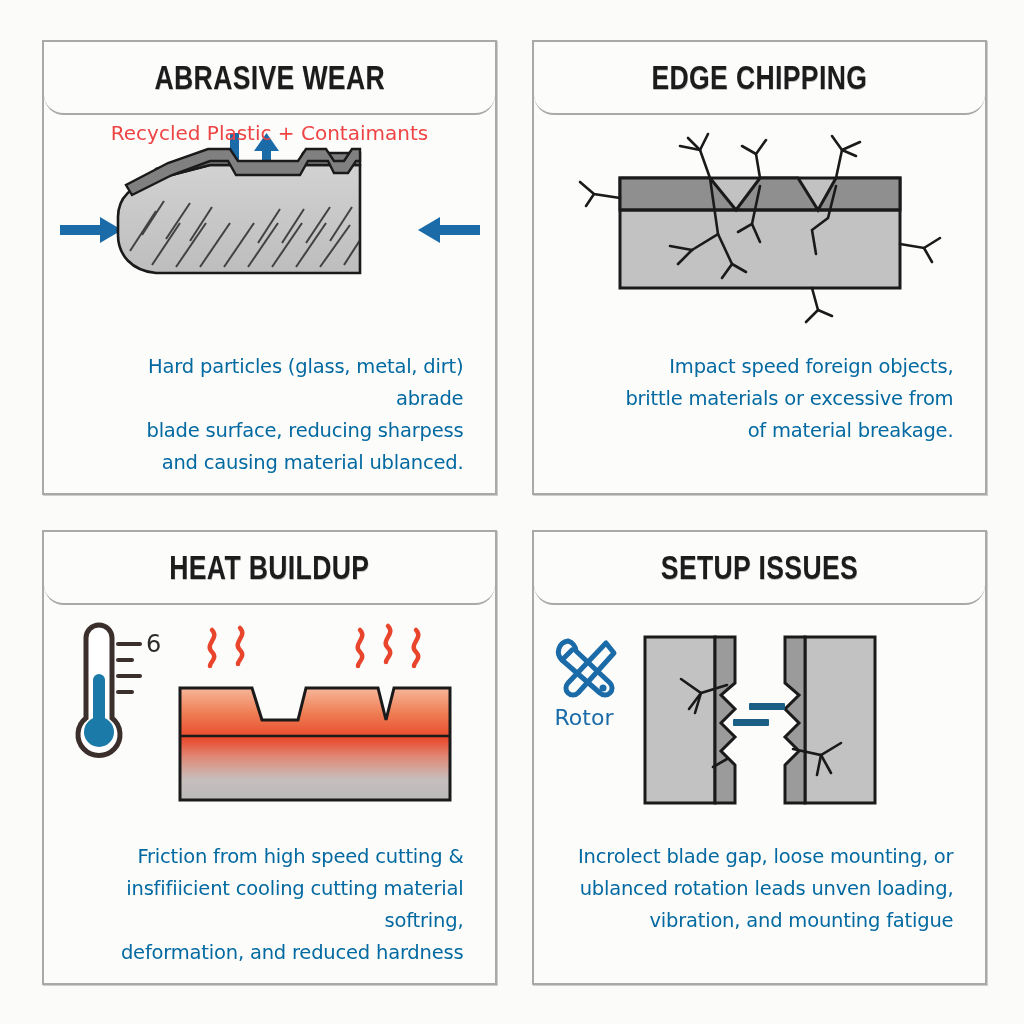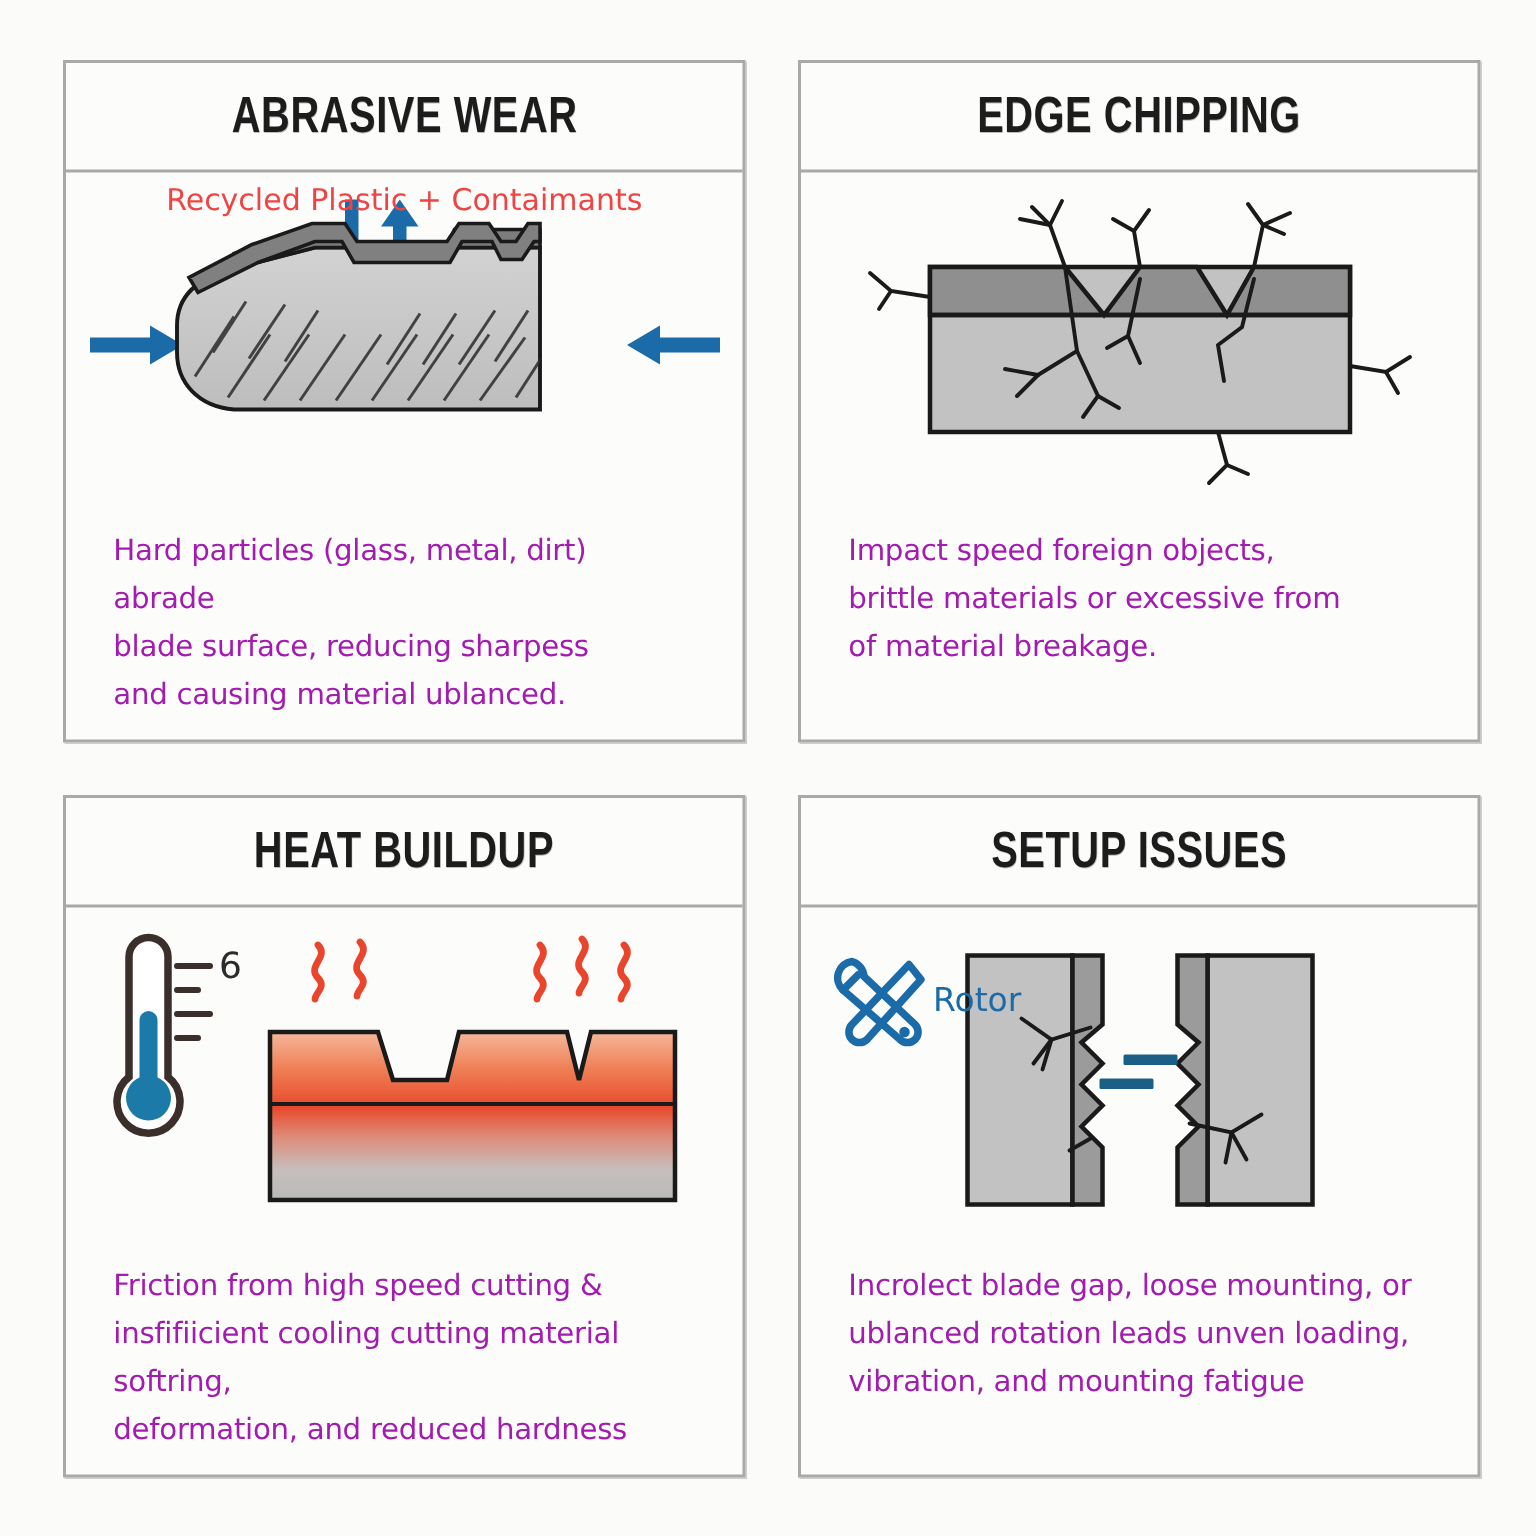--- a/index.html
+++ b/index.html
@@ -39,20 +39,21 @@
     box-shadow: 1px 1px 0 rgba(120,120,120,0.35);
   }
 
   .panel-title-bar {
     height: 71px;
     border-bottom: 2px solid #a9a9a9;
     display: flex;
     align-items: center;
     justify-content: center;
     flex: 0 0 auto;
+    border-radius: 20px;
   }
 
   .panel-title {
     font-family: "Liberation Sans Narrow", "Liberation Sans", sans-serif;
     font-weight: bold;
     font-size: 34px;
     letter-spacing: 0.5px;
     color: #1c1c1c;
     transform: scaleX(0.78);
     transform-origin: center;
@@ -74,25 +75,25 @@
     position: relative;
     width: 100%;
     height: 232px;
     display: flex;
     align-items: center;
     justify-content: center;
   }
 
   .caption {
     width: 86%;
-    text-align: left;
+    text-align: right;
     font-family: "DejaVu Sans", sans-serif;
     font-size: 19.5px;
     line-height: 32px;
-    color: #a21caf;
+    color: #0369a1;
     margin-top: 4px;
     letter-spacing: -0.2px;
   }
 
   .caption .ln { display: block; }
 
   .blue-label {
     color: #ef4444;
     font-family: "DejaVu Sans", sans-serif;
     font-size: 20px;
@@ -105,21 +106,21 @@
     top: 6px;
     left: 0;
     right: 0;
     text-align: center;
   }
 
   
   .side-icon {
     position: absolute;
     display: flex;
-    flex-direction: row;
+    flex-direction: column;
     align-items: center;
     gap: 2px;
   }
   .side-icon .lbl {
     color: #1b6ba8;
     font-family: "DejaVu Sans", sans-serif;
     font-size: 22px;
   }
   .side-left { left: 14px; top: 26px; }
   .side-right { right: 14px; top: 26px; }

